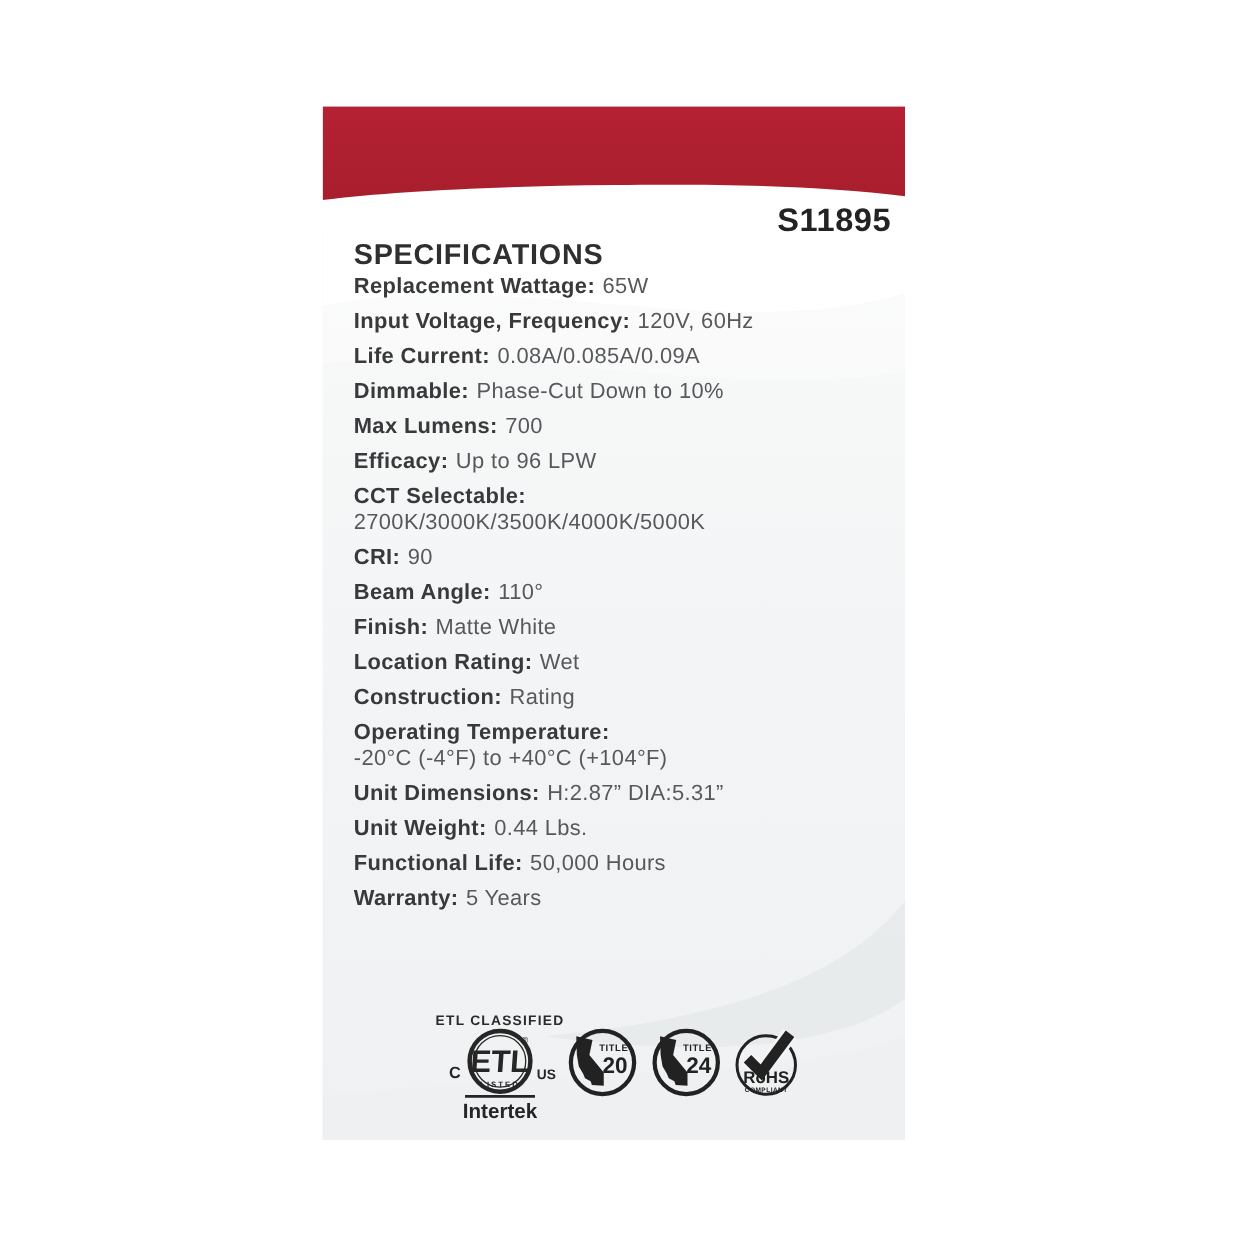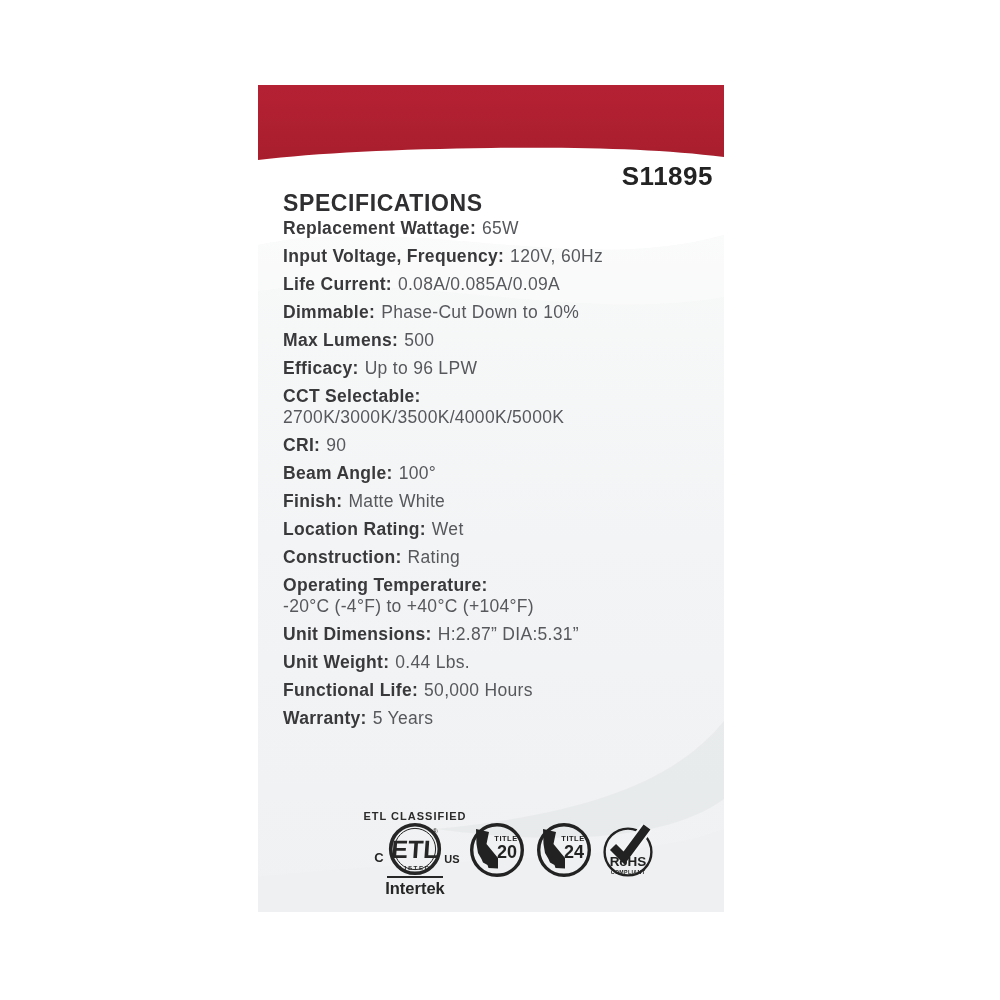--- a/index.html
+++ b/index.html
@@ -51,21 +51,21 @@
     letter-spacing: 0.3px;
   }
   .spec-label {
     font-weight: bold;
     color: #39393c;
     margin-right: 6px;
   }
   .stacked .spec-value { display: block; }
   .certs {
     position: absolute;
-    left: 16px; top: 710px;
+    left: 1px; top: 710px;
     width: 466px; height: 117px;
   }
   .cert { position: absolute; }
   svg text { font-family: "Liberation Sans", sans-serif; }
 </style>
 </head>
 <body>
 
 <div class="sheet">
 
@@ -88,25 +88,25 @@
 
   <div class="sku">S11895</div>
 
   <div class="section-title">SPECIFICATIONS</div>
 
   <div class="specs">
     <div class="spec-row"><span class="spec-label">Replacement Wattage:</span><span class="spec-value">65W</span></div>
     <div class="spec-row"><span class="spec-label">Input Voltage, Frequency:</span><span class="spec-value">120V, 60Hz</span></div>
     <div class="spec-row"><span class="spec-label">Life Current:</span><span class="spec-value">0.08A/0.085A/0.09A</span></div>
     <div class="spec-row"><span class="spec-label">Dimmable:</span><span class="spec-value">Phase-Cut Down to 10%</span></div>
-    <div class="spec-row"><span class="spec-label">Max Lumens:</span><span class="spec-value">500</span></div>
+    <div class="spec-row"><span class="spec-label">Max Lumens:</span><span class="spec-value">700</span></div>
     <div class="spec-row"><span class="spec-label">Efficacy:</span><span class="spec-value">Up to 96 LPW</span></div>
     <div class="spec-row stacked"><span class="spec-label">CCT Selectable:</span><span class="spec-value">2700K/3000K/3500K/4000K/5000K</span></div>
     <div class="spec-row"><span class="spec-label">CRI:</span><span class="spec-value">90</span></div>
-    <div class="spec-row"><span class="spec-label">Beam Angle:</span><span class="spec-value">100°</span></div>
+    <div class="spec-row"><span class="spec-label">Beam Angle:</span><span class="spec-value">110°</span></div>
     <div class="spec-row"><span class="spec-label">Finish:</span><span class="spec-value">Matte White</span></div>
     <div class="spec-row"><span class="spec-label">Location Rating:</span><span class="spec-value">Wet</span></div>
     <div class="spec-row"><span class="spec-label">Construction:</span><span class="spec-value">Rating</span></div>
     <div class="spec-row stacked"><span class="spec-label">Operating Temperature:</span><span class="spec-value">-20°C (-4°F) to +40°C (+104°F)</span></div>
     <div class="spec-row"><span class="spec-label">Unit Dimensions:</span><span class="spec-value">H:2.87” DIA:5.31”</span></div>
     <div class="spec-row"><span class="spec-label">Unit Weight:</span><span class="spec-value">0.44 Lbs.</span></div>
     <div class="spec-row"><span class="spec-label">Functional Life:</span><span class="spec-value">50,000 Hours</span></div>
     <div class="spec-row"><span class="spec-label">Warranty:</span><span class="spec-value">5 Years</span></div>
   </div>
 

